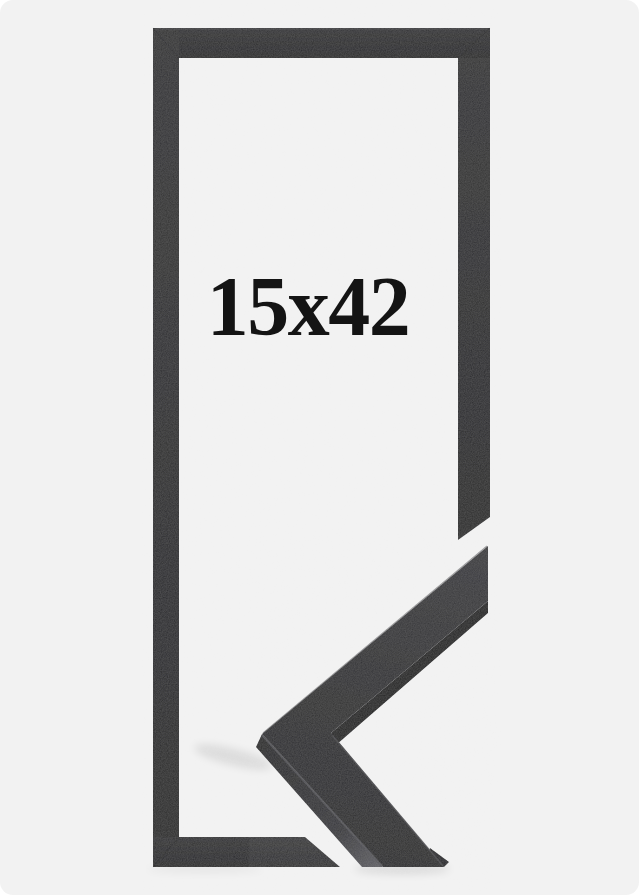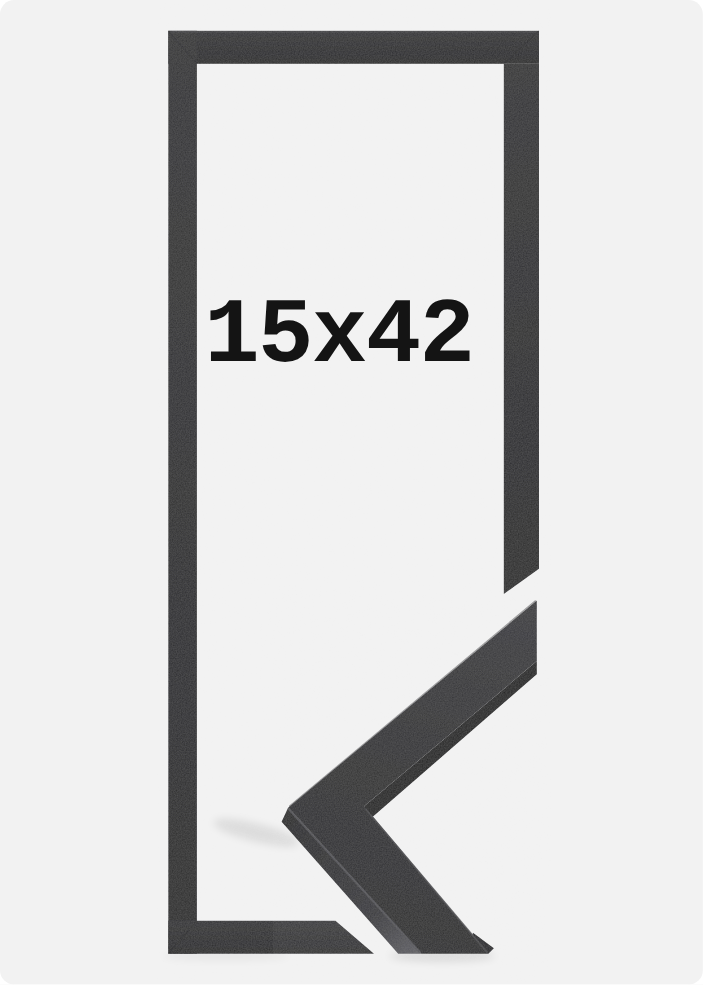--- a/index.html
+++ b/index.html
@@ -6,21 +6,21 @@
     margin: 0;
     padding: 0;
     background: #ffffff;
   }
   .stage {
     position: relative;
     width: 639px;
     height: 895px;
     overflow: hidden;
     background: var(--color-background, #f2f2f2);
-    font-family: Liberation Mono, monospace;
+    font-family: Liberation Serif, serif;
     border-radius: 13px;
   }
   .frame-svg {
     position: absolute;
     left: 0;
     top: 0;
     display: block;
   }
   .size-label {
     position: absolute;

